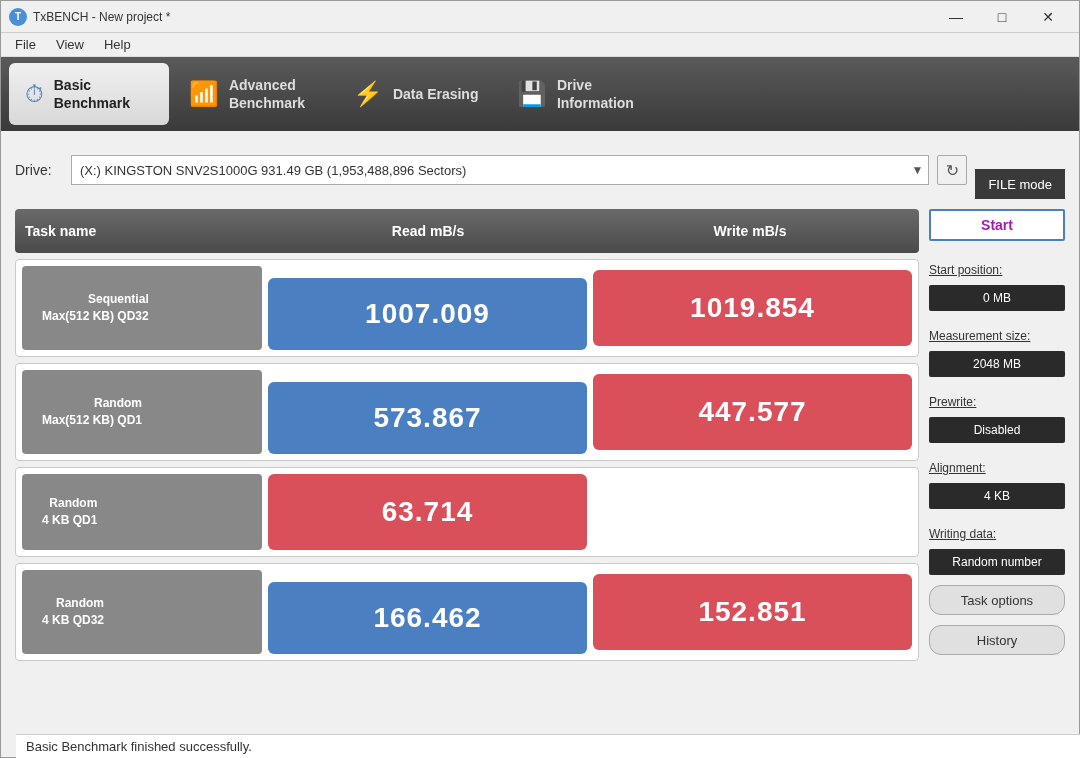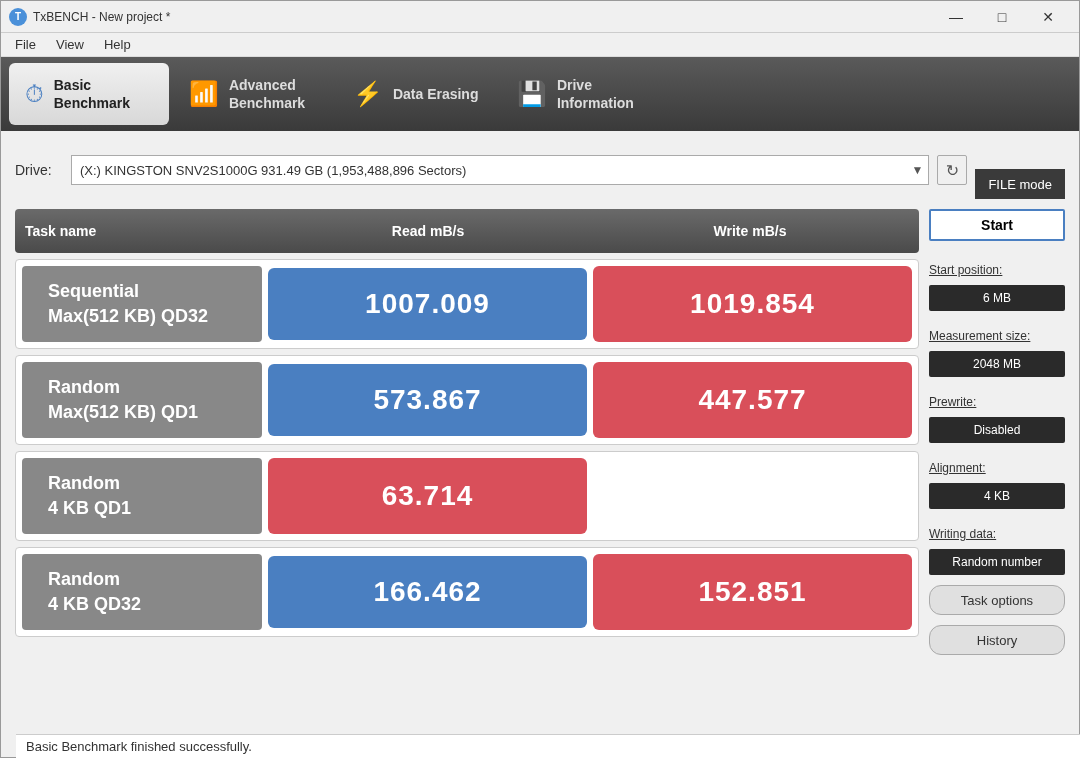--- a/index.html
+++ b/index.html
@@ -213,41 +213,43 @@
       border: 1px solid #ccc;
       border-radius: 4px;
       padding: 6px;
       align-items: center;
       min-height: 90px;
     }
 
     .task-cell {
       background: #888;
       border-radius: 4px;
-      padding: 10px 26px;
+      padding: 10px 20px;
       color: white;
-      font-size: 18px;
+      font-size: 12px;
       font-weight: 600;
       line-height: 1.4;
       height: 100%;
       display: flex;
       align-items: center;
+      text-align: right;
     }
 
     .read-cell {
       background: #4a7fc1;
       border-radius: 6px;
       display: flex;
       align-items: center;
       justify-content: center;
       color: white;
       font-size: 28px;
       font-weight: 700;
       letter-spacing: 1px;
       height: 72px;
+      margin-top: 12px;
     }
 
     .write-cell {
       background: #d94f5a;
       border-radius: 6px;
       display: flex;
       align-items: center;
       justify-content: center;
       color: #ffffff;
       font-size: 28px;
@@ -262,21 +264,21 @@
       display: flex;
       flex-direction: column;
       gap: 6px;
     }
 
     #start-btn {
       width: 100%;
       height: 32px;
       background: white;
       border: 2px solid #4a7fc1;
-      color: #000000;
+      color: #a21caf;
       font-size: 14px;
       font-weight: 600;
       cursor: pointer;
       border-radius: 2px;
       margin-bottom: 4px;
     }
 
     .sidebar-label {
       font-size: 12px;
       color: #333;
@@ -413,21 +415,21 @@
         <div class="read-cell">166.462</div>
         <div class="write-cell">152.851</div>
       </div>
 
     </div>
 
     <div id="sidebar">
       <button id="start-btn">Start</button>
 
       <div class="sidebar-label">Start position:</div>
-      <div class="sidebar-value">6 MB</div>
+      <div class="sidebar-value">0 MB</div>
 
       <div class="sidebar-label">Measurement size:</div>
       <div class="sidebar-value">2048 MB</div>
 
       <div class="sidebar-label">Prewrite:</div>
       <div class="sidebar-value">Disabled</div>
 
       <div class="sidebar-label">Alignment:</div>
       <div class="sidebar-value">4 KB</div>
 

